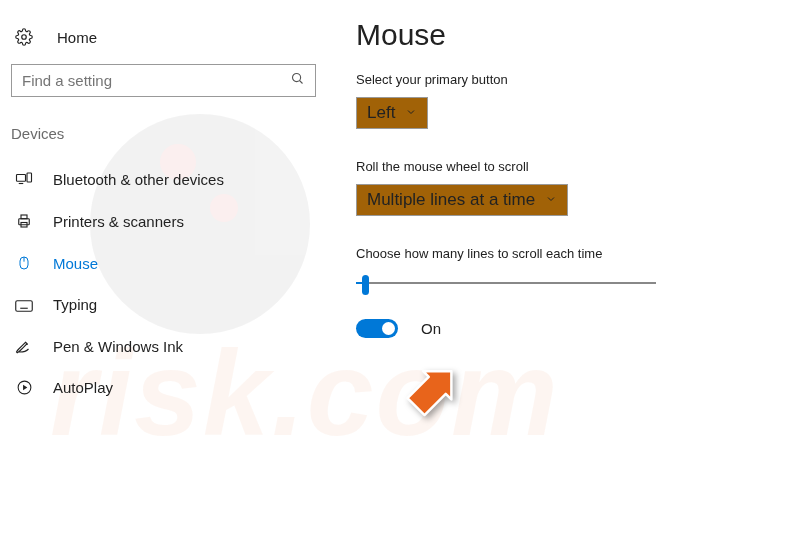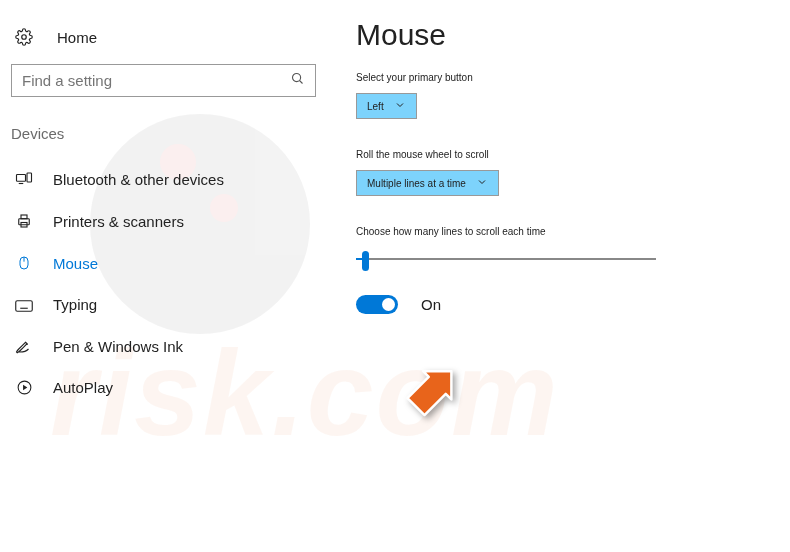--- a/index.html
+++ b/index.html
@@ -29,24 +29,24 @@
     .section-header { font-size:15px; color:#6b6b6b; padding:0 4px 16px 0; }
     .nav-item {
       display:flex; align-items:flex-end; gap:20px; padding:12px 4px;
       font-size:15px; color:#222; cursor:pointer;
     }
     .nav-item.active { color:#0078d7; }
     .nav-icon { width:18px; display:inline-flex; justify-content:center; }
 
     .main { flex:1; padding: 18px 30px 0 30px; }
     .page-title { font-size:30px; font-weight:350; color:#222; margin-bottom:20px; }
-    .field-label { font-size:10px; color:#222; margin-bottom:10px; }
+    .field-label { font-size:13px; color:#222; margin-bottom:10px; }
     .dropdown {
       display:inline-flex; align-items:center; gap:10px;
-      border:1px solid #999; padding:5px 10px; font-size:10px; color:#222; cursor:pointer; background:#7dd3fc;justify-content:center;
+      border:1px solid #999; padding:5px 10px; font-size:17px; color:#222; cursor:pointer; background:#a16207;justify-content:center;
     }
     .section-gap { height:30px; }
     .slider-wrap { width:300px; padding: 2px 0 4px 0; }
     .slider-track { position:relative; height:20px; }
     .slider-track .track-full { position:absolute; left:0; right:0; top:9px; height:2px; background:#888; }
     .slider-track .track-fill { position:absolute; left:0; width:10px; top:9px; height:2px; background:#0078d7; }
     .slider-track .thumb { position:absolute; left:6px; top:2px; width:7px; height:20px; background:#0078d7; border-radius:4px; }
     .toggle-row { display:flex; align-items:center; gap:23px; }
     .toggle {
       width:42px; height:19px; border-radius:10px; background:#0078d7; position:relative; cursor:pointer;

